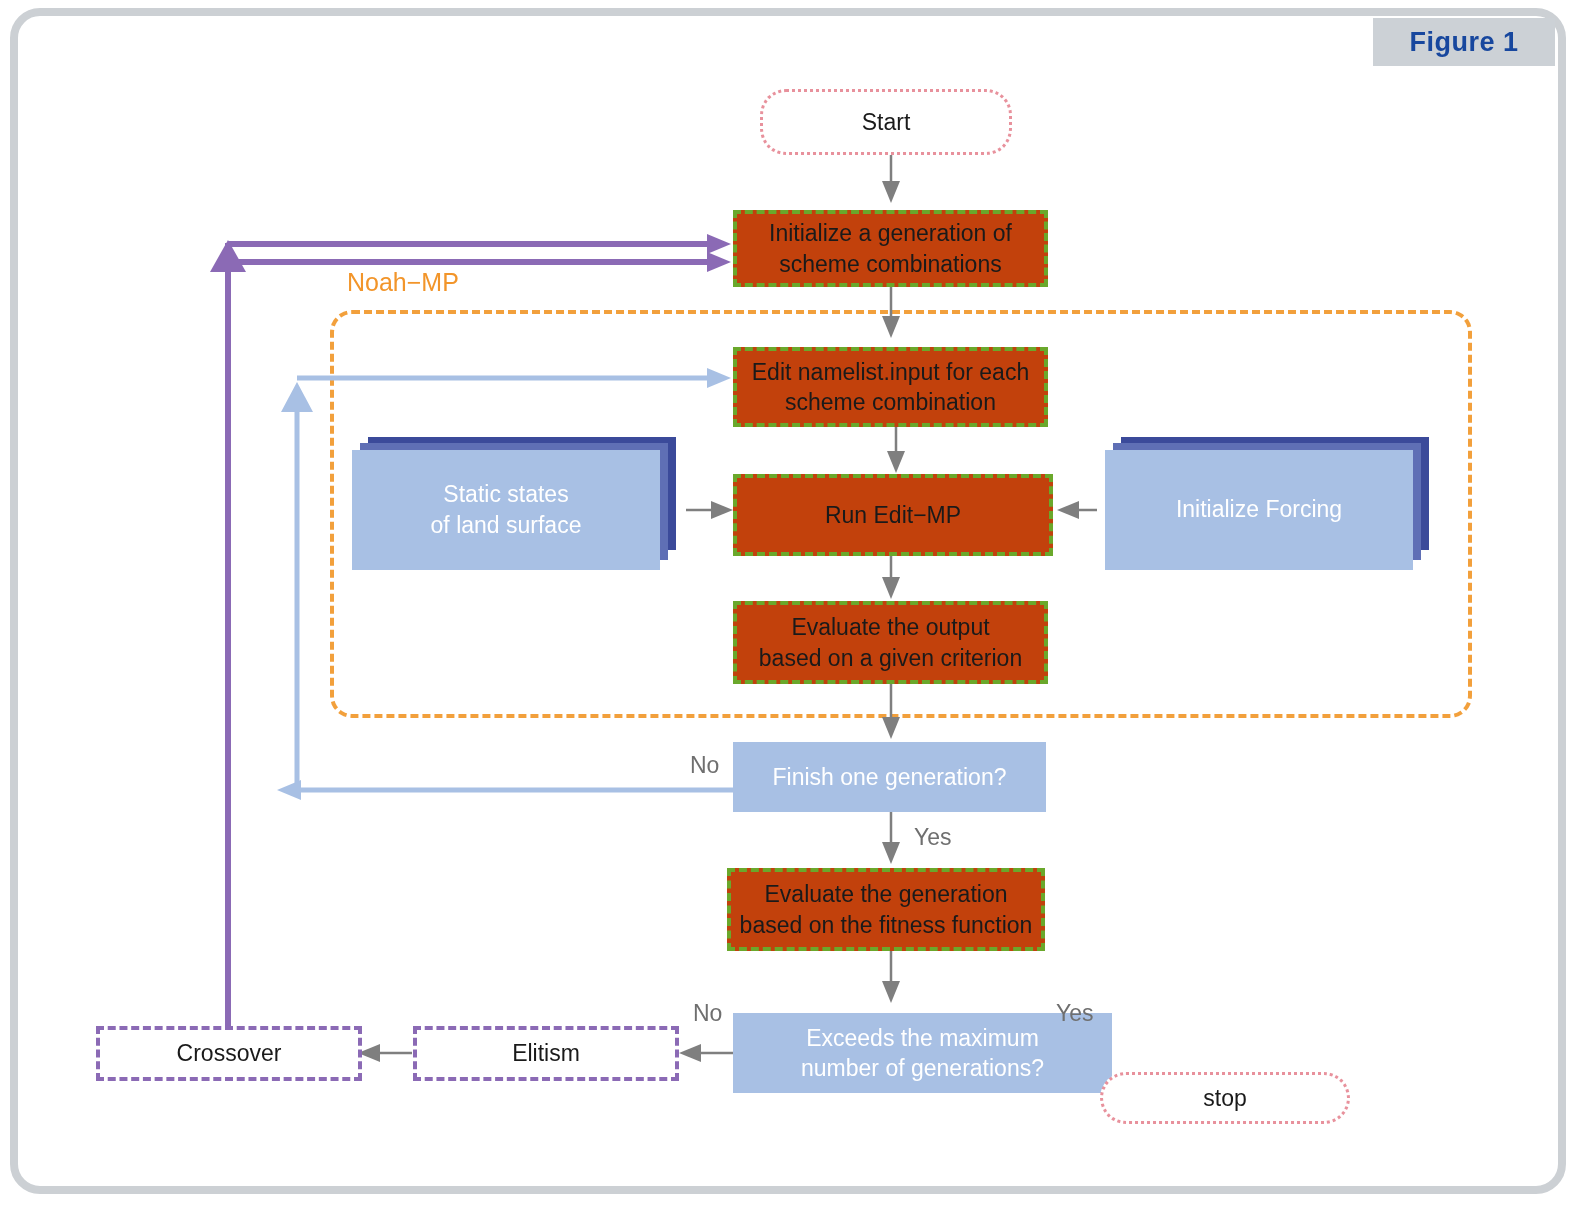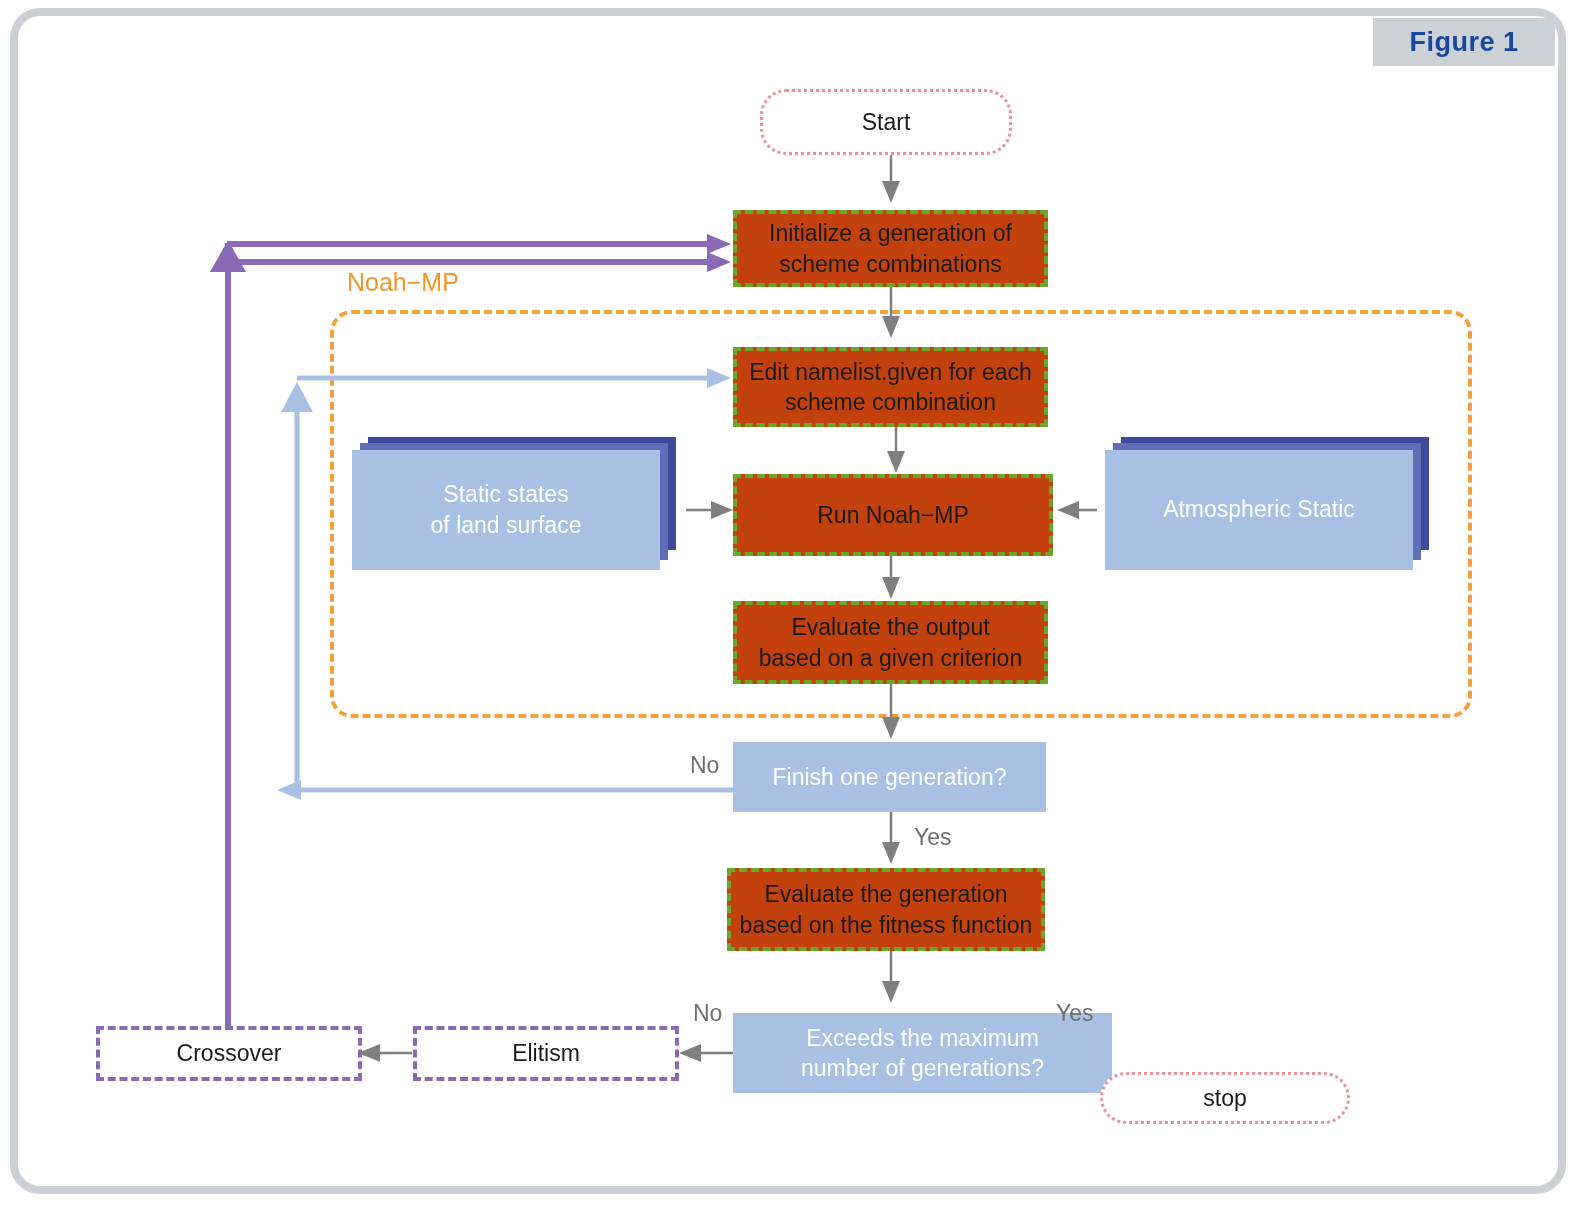--- a/index.html
+++ b/index.html
@@ -218,39 +218,39 @@
       <path d="M297,382 L313,412 L281,412 z" fill="#a8c0e4"></path>
       <path d="M297,378 L709,378" stroke="#a8c0e4" stroke-width="5" fill="none" marker-end="url(#ah-blue)"></path>
     </g>
   </svg>
 
   <div class="node term" style="left:760px; top:89px; width:252px; height:66px;">Start</div>
 
   <div class="node proc-green" style="left:733px; top:210px; width:315px; height:77px;">Initialize a generation of
 scheme combinations</div>
 
-  <div class="node proc-green" style="left:733px; top:347px; width:315px; height:80px;">Edit namelist.given for each
+  <div class="node proc-green" style="left:733px; top:347px; width:315px; height:80px;">Edit namelist.input for each
 scheme combination</div>
 
-  <div class="node proc-green" style="left:733px; top:474px; width:320px; height:82px;">Run Noah−MP</div>
+  <div class="node proc-green" style="left:733px; top:474px; width:320px; height:82px;">Run Edit−MP</div>
 
   <div class="node proc-green" style="left:733px; top:601px; width:315px; height:83px;">Evaluate the output
 based on a given criterion</div>
 
   <div class="stack" style="left:352px; top:437px; width:324px; height:133px;padding-left:26px;">
     <div class="lay lay3" style="left:16px; top:0px; width:308px; height:113px;"></div>
     <div class="lay lay2" style="left:8px; top:6px; width:308px; height:117px;"></div>
     <div class="lay lay1" style="left:0px; top:13px; width:308px; height:120px;">Static states
 of land surface</div>
   </div>
 
   <div class="stack" style="left:1105px; top:437px; width:324px; height:133px;">
     <div class="lay lay3" style="left:16px; top:0px; width:308px; height:113px;"></div>
     <div class="lay lay2" style="left:8px; top:6px; width:308px; height:117px;"></div>
-    <div class="lay lay1" style="left:0px; top:13px; width:308px; height:120px;">Atmospheric Static</div>
+    <div class="lay lay1" style="left:0px; top:13px; width:308px; height:120px;">Initialize Forcing</div>
   </div>
 
   <div class="node decision-blue" style="left:733px; top:742px; width:313px; height:70px;">Finish one generation?</div>
 
   <div class="node proc-green" style="left:727px; top:868px; width:318px; height:83px;">Evaluate the generation
 based on the fitness function</div>
 
   <div class="node decision-blue" style="left:733px; top:1013px; width:379px; height:80px;">Exceeds the maximum
 number of generations?</div>
 

